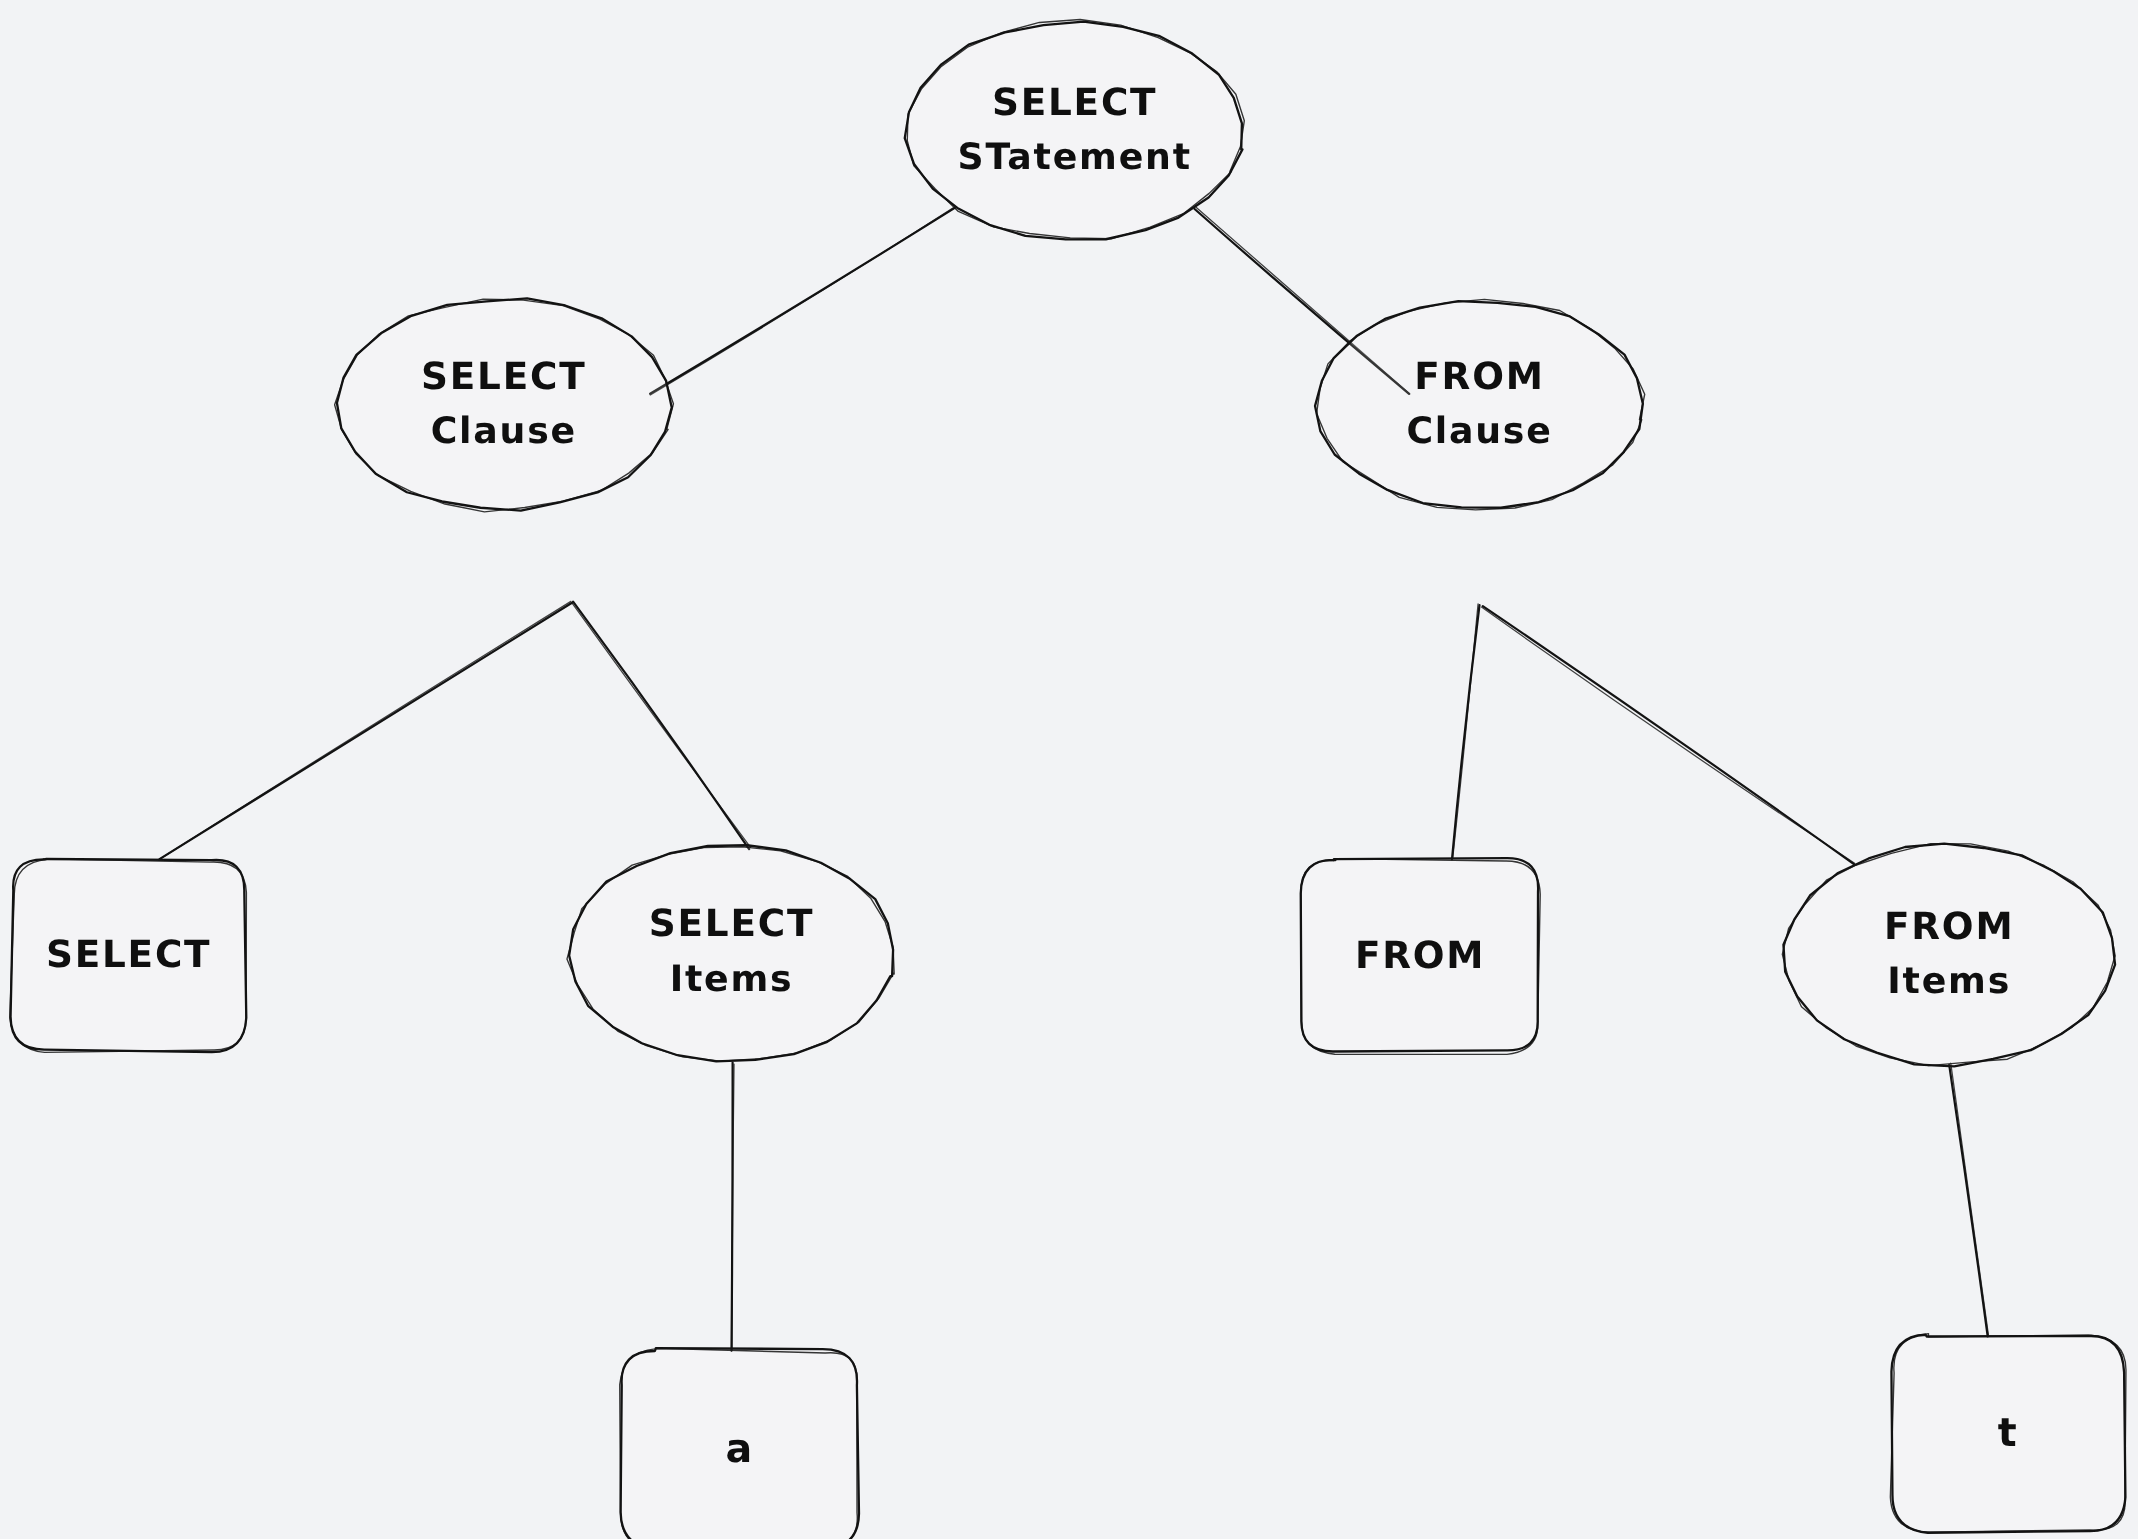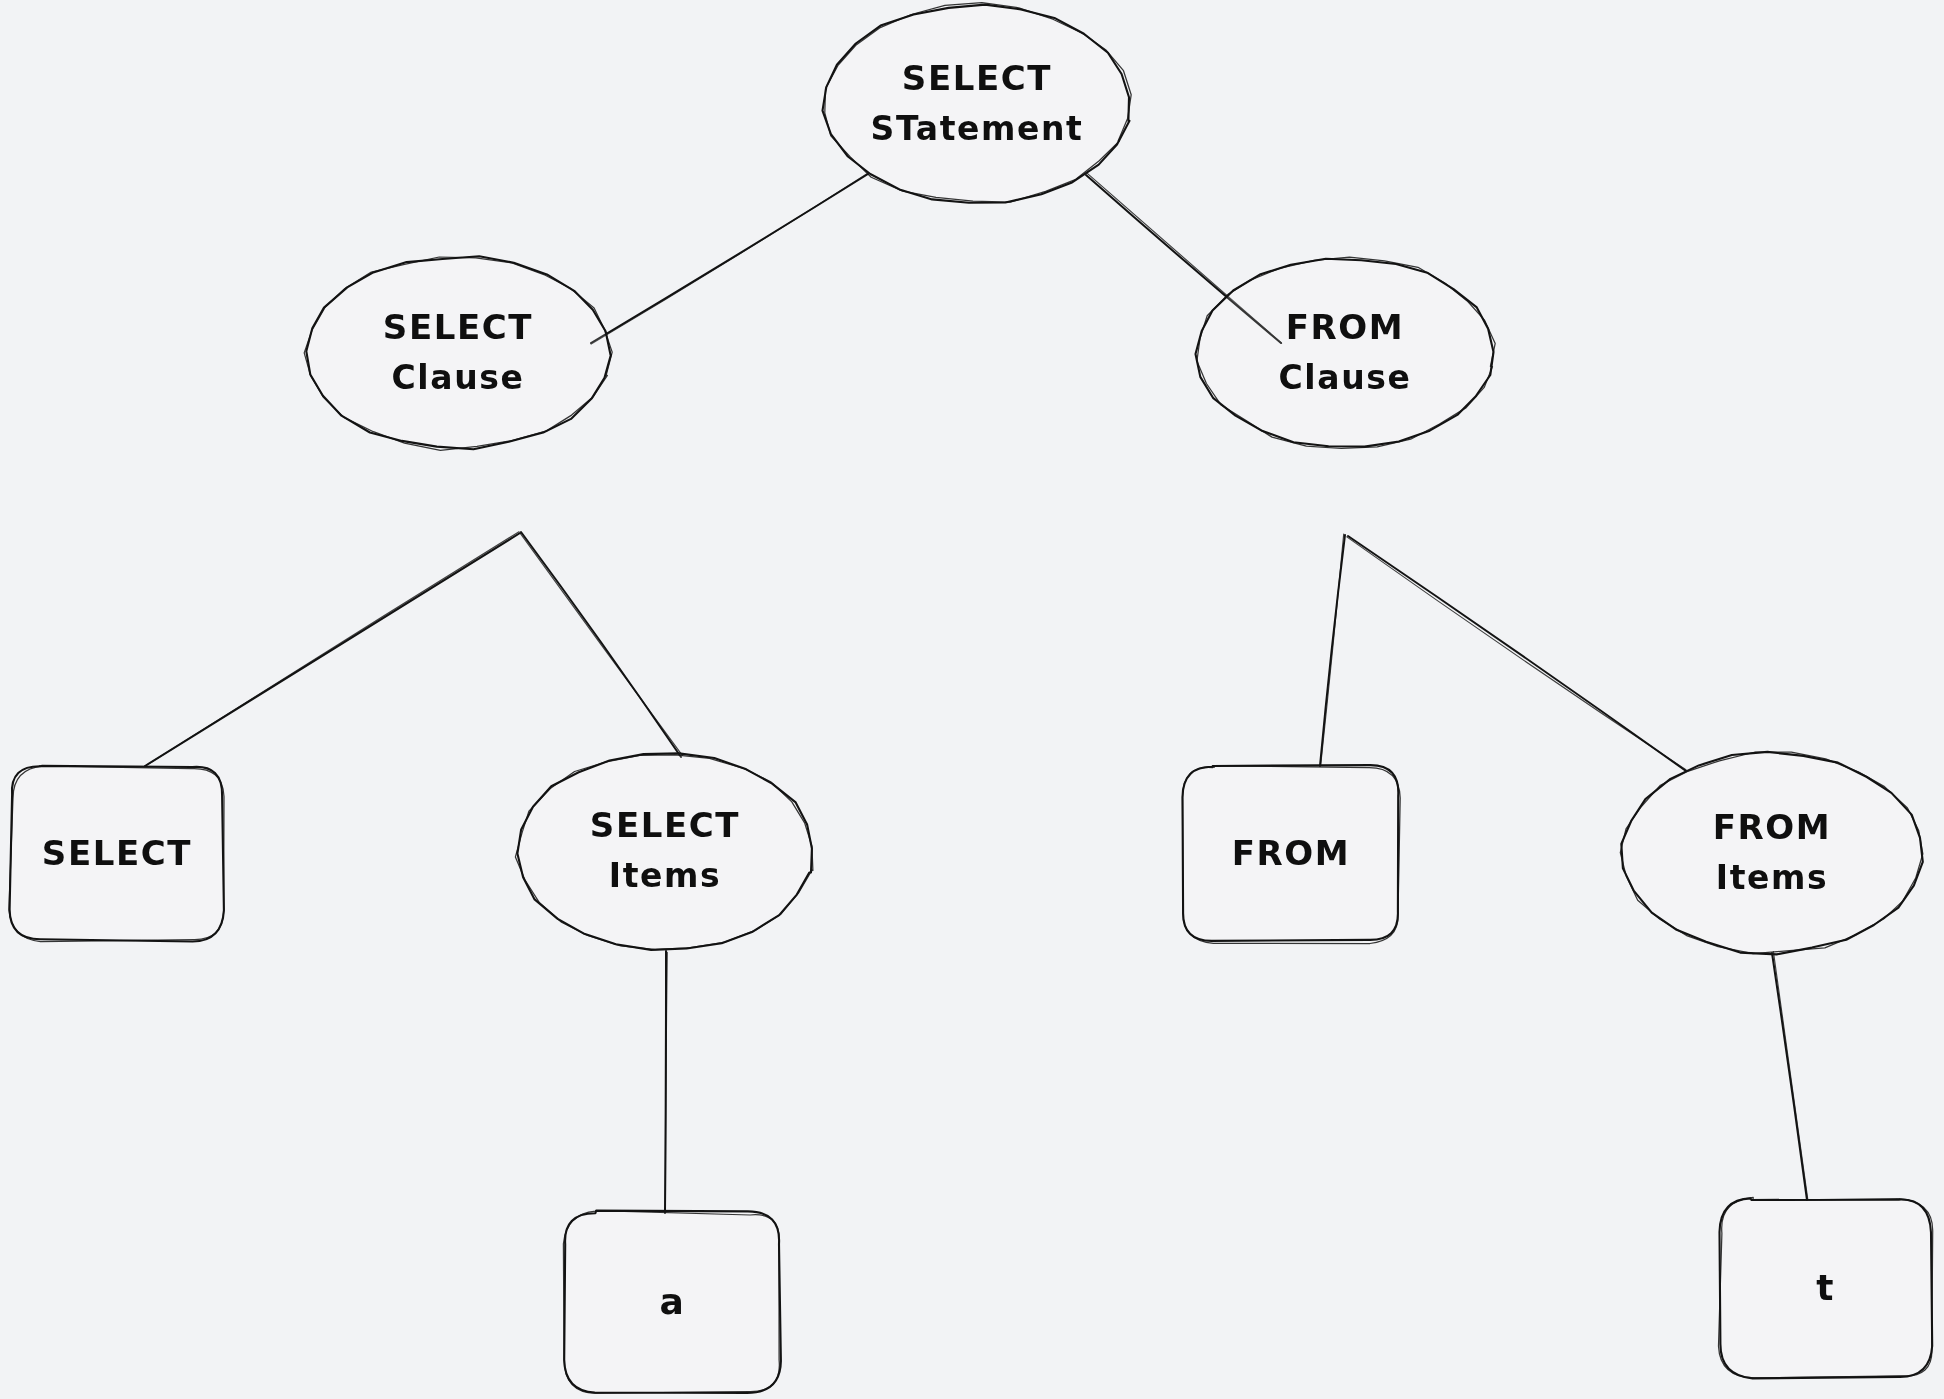--- a/index.html
+++ b/index.html
@@ -11,20 +11,21 @@
     width: 1944px;
     height: 1399px;
     overflow: hidden;
     font-family: "DejaVu Sans", sans-serif;
   }
   #canvas-root {
     position: relative;
     width: 1944px;
     height: 1093px;
     background: #f2f3f5;
+    margin-top: 15px;
   }
   #diagram-svg {
     position: absolute;
     top: 0;
     left: 0;
     width: 1944px;
     height: 1399px;
     display: block;
   }
   .node-shape {

